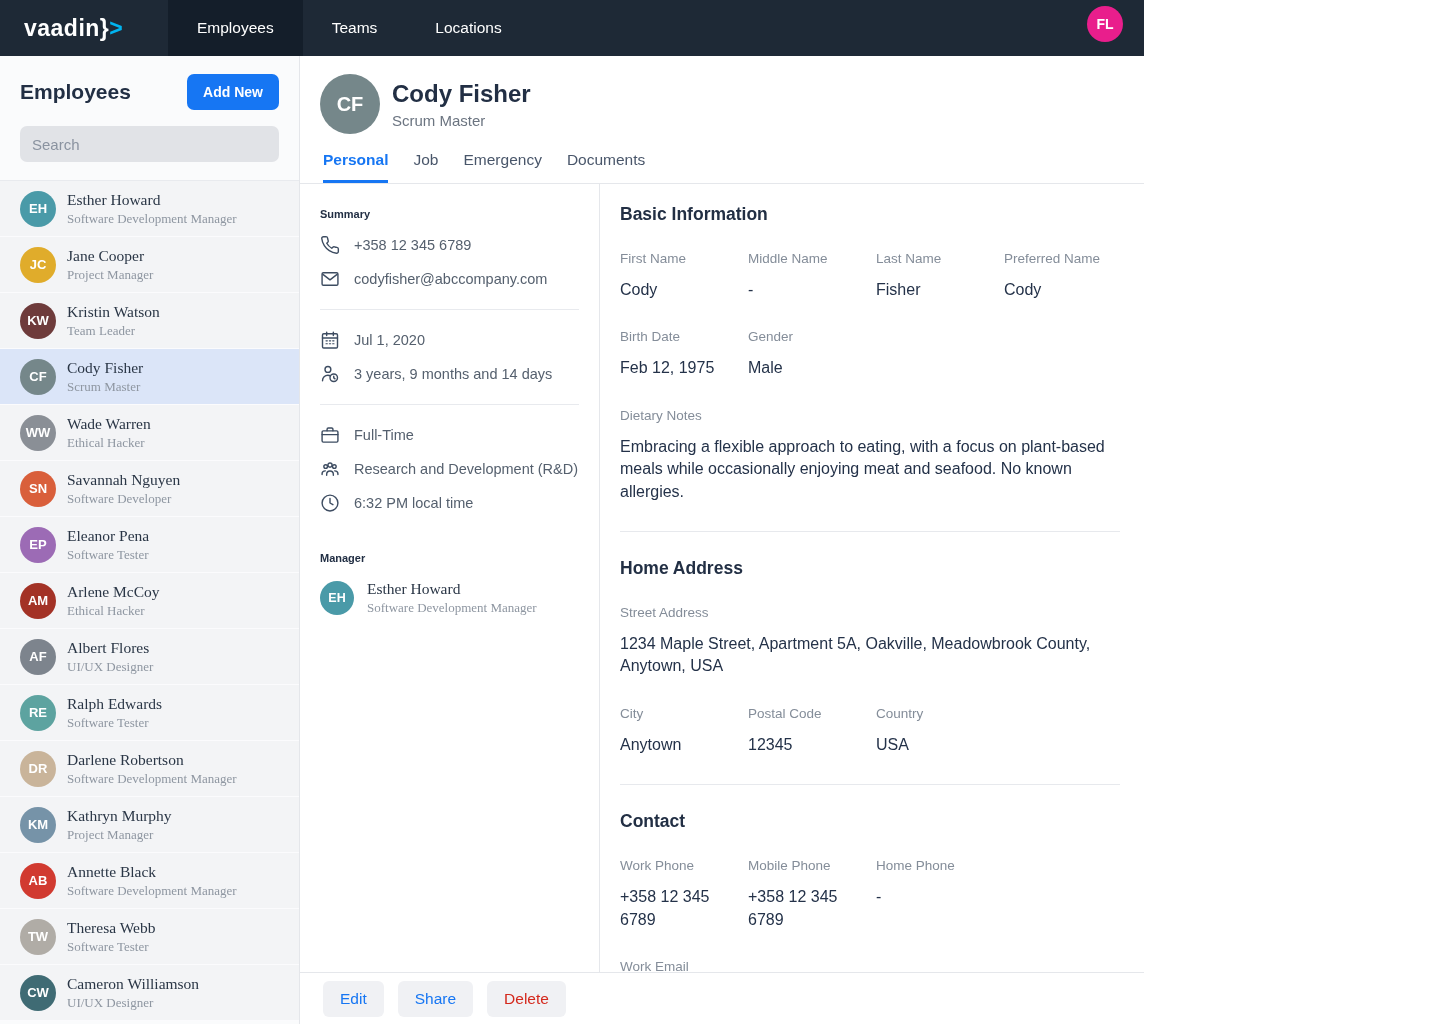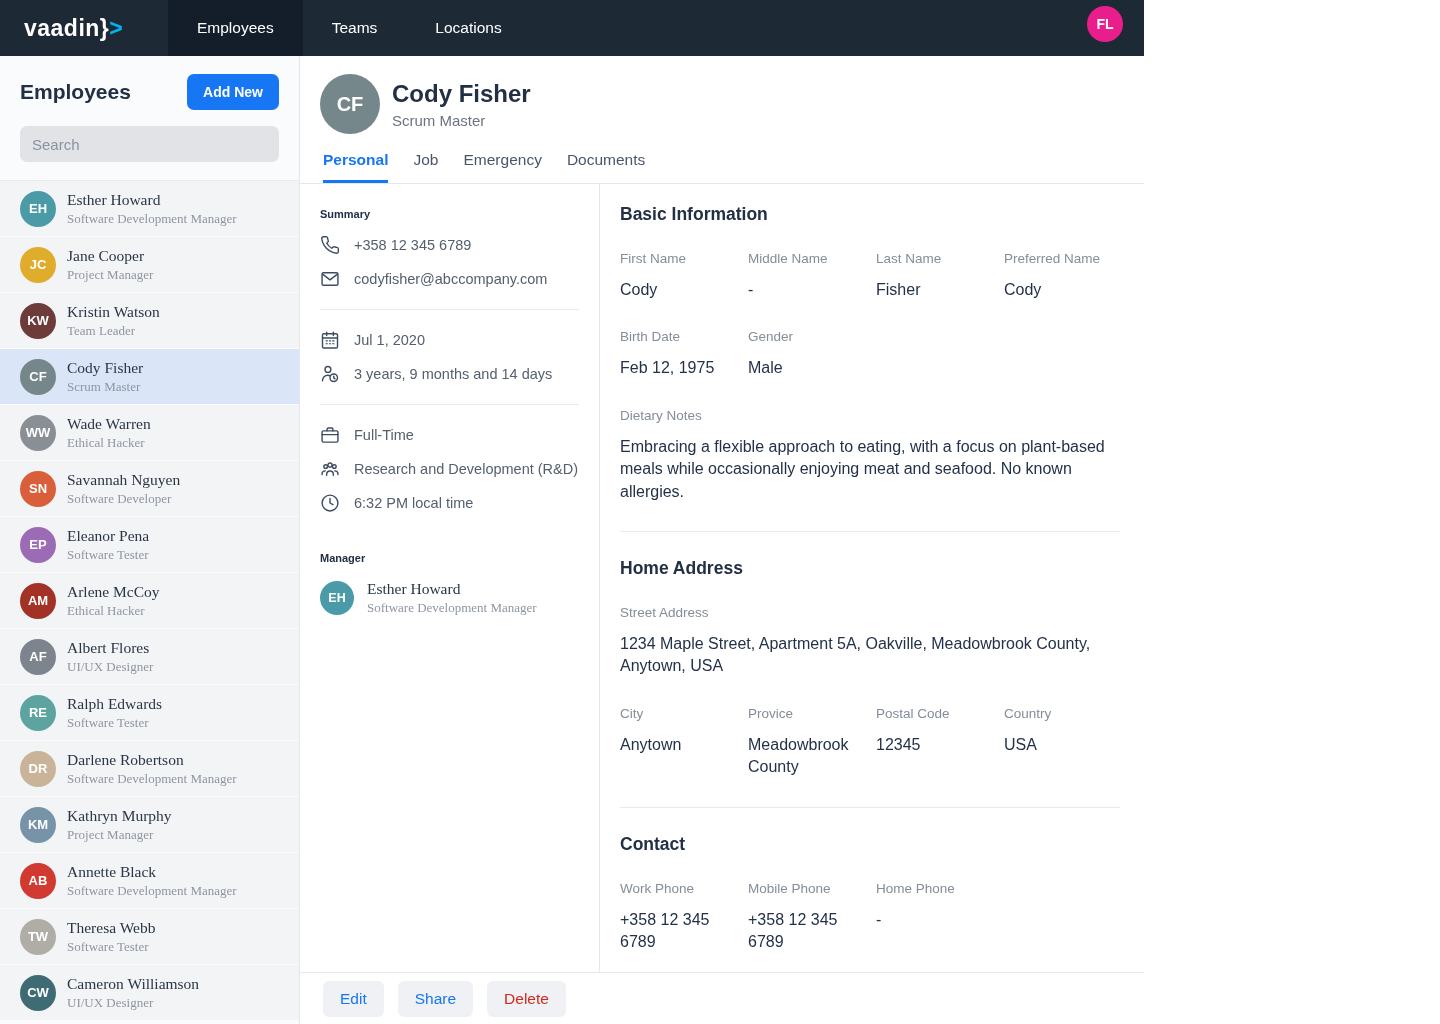--- a/index.html
+++ b/index.html
@@ -407,24 +407,20 @@
                   <span class="field-label">Street Address</span>
                   <span class="field-value">1234 Maple Street, Apartment 5A, Oakville, Meadowbrook County, Anytown, USA</span>
                 </div>
               </div>
               <div class="field-row">
                 <div class="field">
                   <span class="field-label">City</span>
                   <span class="field-value">Anytown</span>
                 </div>
                 <div class="field">
-                  <span class="field-label">Provice</span>
-                  <span class="field-value">Meadowbrook County</span>
-                </div>
-                <div class="field">
                   <span class="field-label">Postal Code</span>
                   <span class="field-value">12345</span>
                 </div>
                 <div class="field">
                   <span class="field-label">Country</span>
                   <span class="field-value">USA</span>
                 </div>
               </div>
             </section>
             <section class="section">

